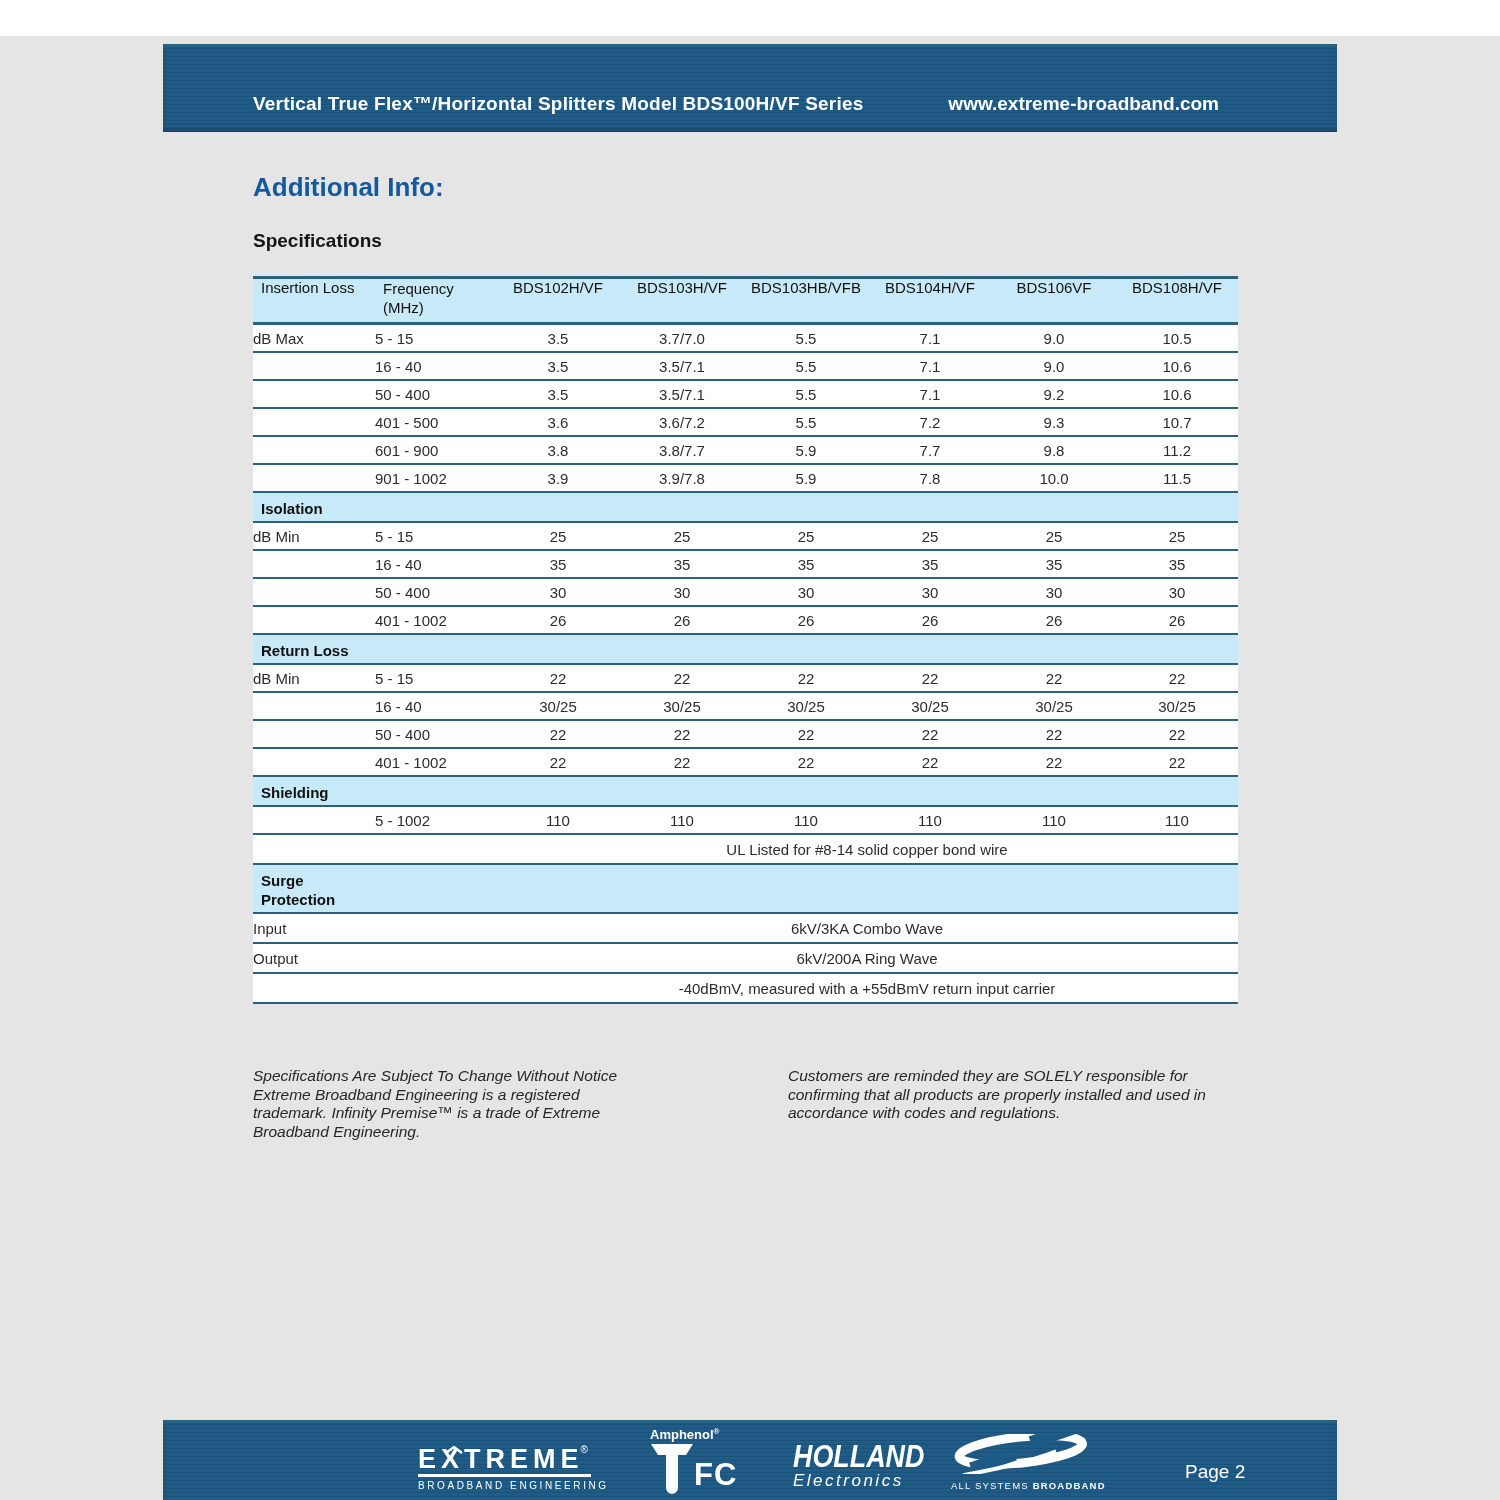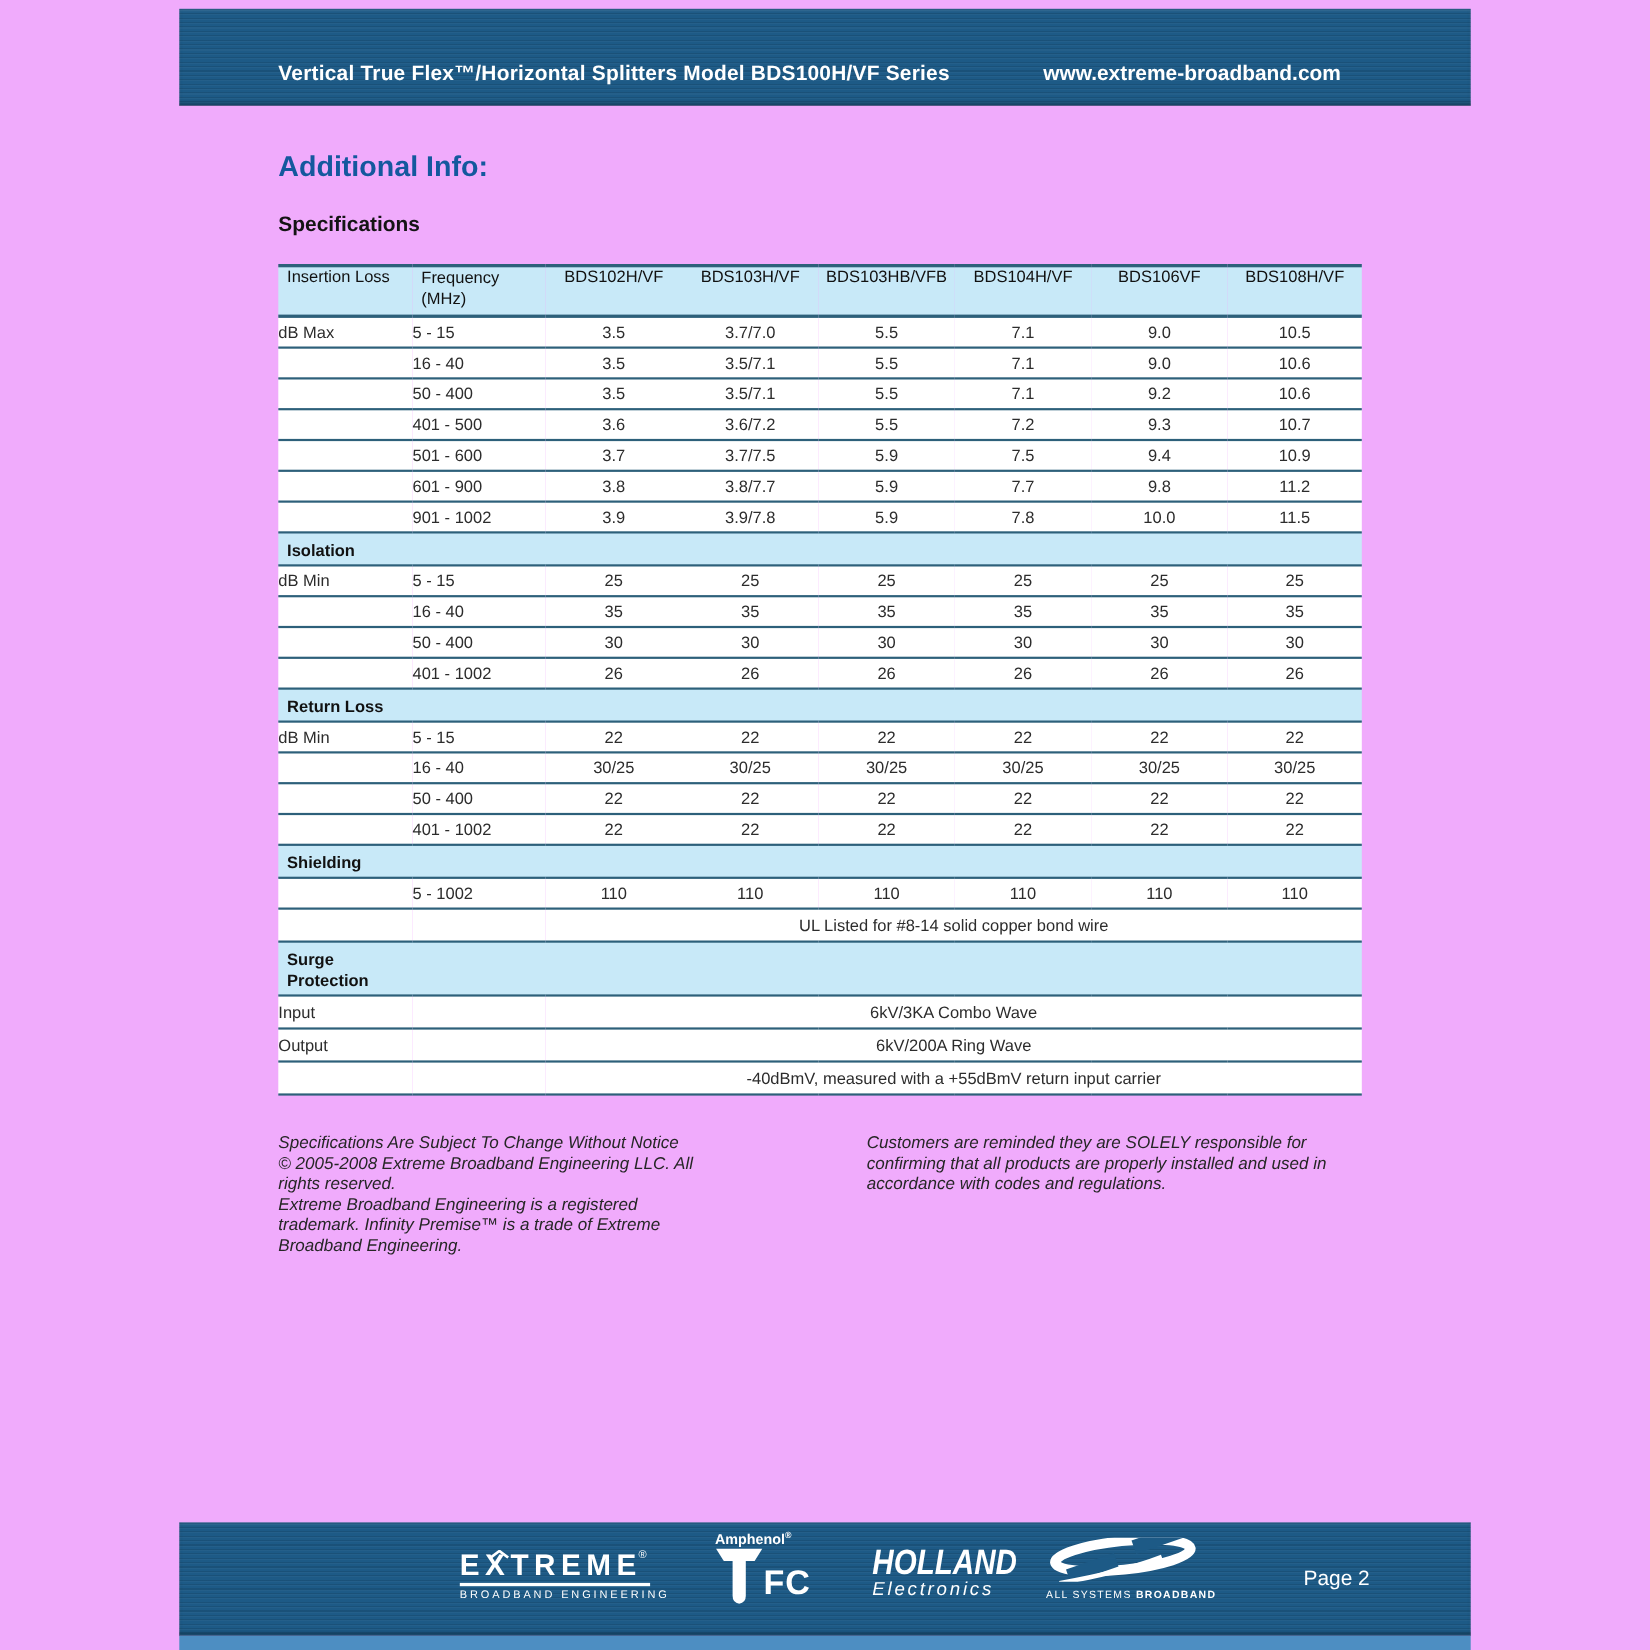--- a/index.html
+++ b/index.html
@@ -1,21 +1,21 @@
 <!DOCTYPE html>
 <html><head>
 <meta charset="utf-8">
 <style>
   html,body { margin:0; padding:0; }
   body {
     width:1500px; height:1500px; background:#ffffff; position:relative;
     font-family:"Liberation Sans","DejaVu Sans",sans-serif; color:#2f2f2f;
     -webkit-font-smoothing:antialiased;
   }
-  .page { position:absolute; inset:0; background:#f0abfc; }
+  .page { position:absolute; inset:0; background:#e5e5e5;margin-top:36px; }
 
   
   .bar {
     position:absolute; left:163px; width:1174px;
     background-color:#1d5a86;
     background-image:repeating-linear-gradient(180deg,
       rgba(0,0,0,0.10) 0px, rgba(0,0,0,0.10) 1px,
       rgba(255,255,255,0.03) 1px, rgba(255,255,255,0.03) 2px,
       transparent 2px, transparent 4px);
     box-shadow: inset 0 -4px 5px -2px rgba(0,0,0,.35), inset 0 2px 3px rgba(255,255,255,.08);
@@ -159,30 +159,20 @@
             <td class="freq">401 - 500</td>
             <td class="val">3.6</td>
             <td class="val">3.6/7.2</td>
             <td class="val">5.5</td>
             <td class="val">7.2</td>
             <td class="val">9.3</td>
             <td class="val">10.7</td>
           </tr>
           <tr>
             <td class="c1"></td>
-            <td class="freq">501 - 600</td>
-            <td class="val">3.7</td>
-            <td class="val">3.7/7.5</td>
-            <td class="val">5.9</td>
-            <td class="val">7.5</td>
-            <td class="val">9.4</td>
-            <td class="val">10.9</td>
-          </tr>
-          <tr>
-            <td class="c1"></td>
             <td class="freq">601 - 900</td>
             <td class="val">3.8</td>
             <td class="val">3.8/7.7</td>
             <td class="val">5.9</td>
             <td class="val">7.7</td>
             <td class="val">9.8</td>
             <td class="val">11.2</td>
           </tr>
           <tr>
             <td class="c1"></td>
@@ -323,21 +313,20 @@
             <td class="c1"></td>
             <td class="freq"></td>
             <td class="spanval" colspan="6">-40dBmV, measured with a +55dBmV return input carrier</td>
           </tr>
         </tbody>
     </table>
   </div>
 
   <div class="fn fn-left">
     <div>Specifications Are Subject To Change Without Notice</div>
-    <div>© 2005-2008 Extreme Broadband Engineering LLC. All rights reserved.</div>
     <div>Extreme Broadband Engineering is a registered trademark. Infinity Premise™  is a trade of Extreme Broadband Engineering.</div>
   </div>
   <div class="fn fn-right">Customers are reminded they are SOLELY responsible for confirming that all products are properly installed and used in accordance with codes and regulations.</div>
 
   <div class="bar botbar">
 
     <div class="logo logo-extreme">
       <div class="ext-row">
         <span class="ext-name">EXTREME</span><span class="ext-reg">®</span>
         <span class="ext-caret">

